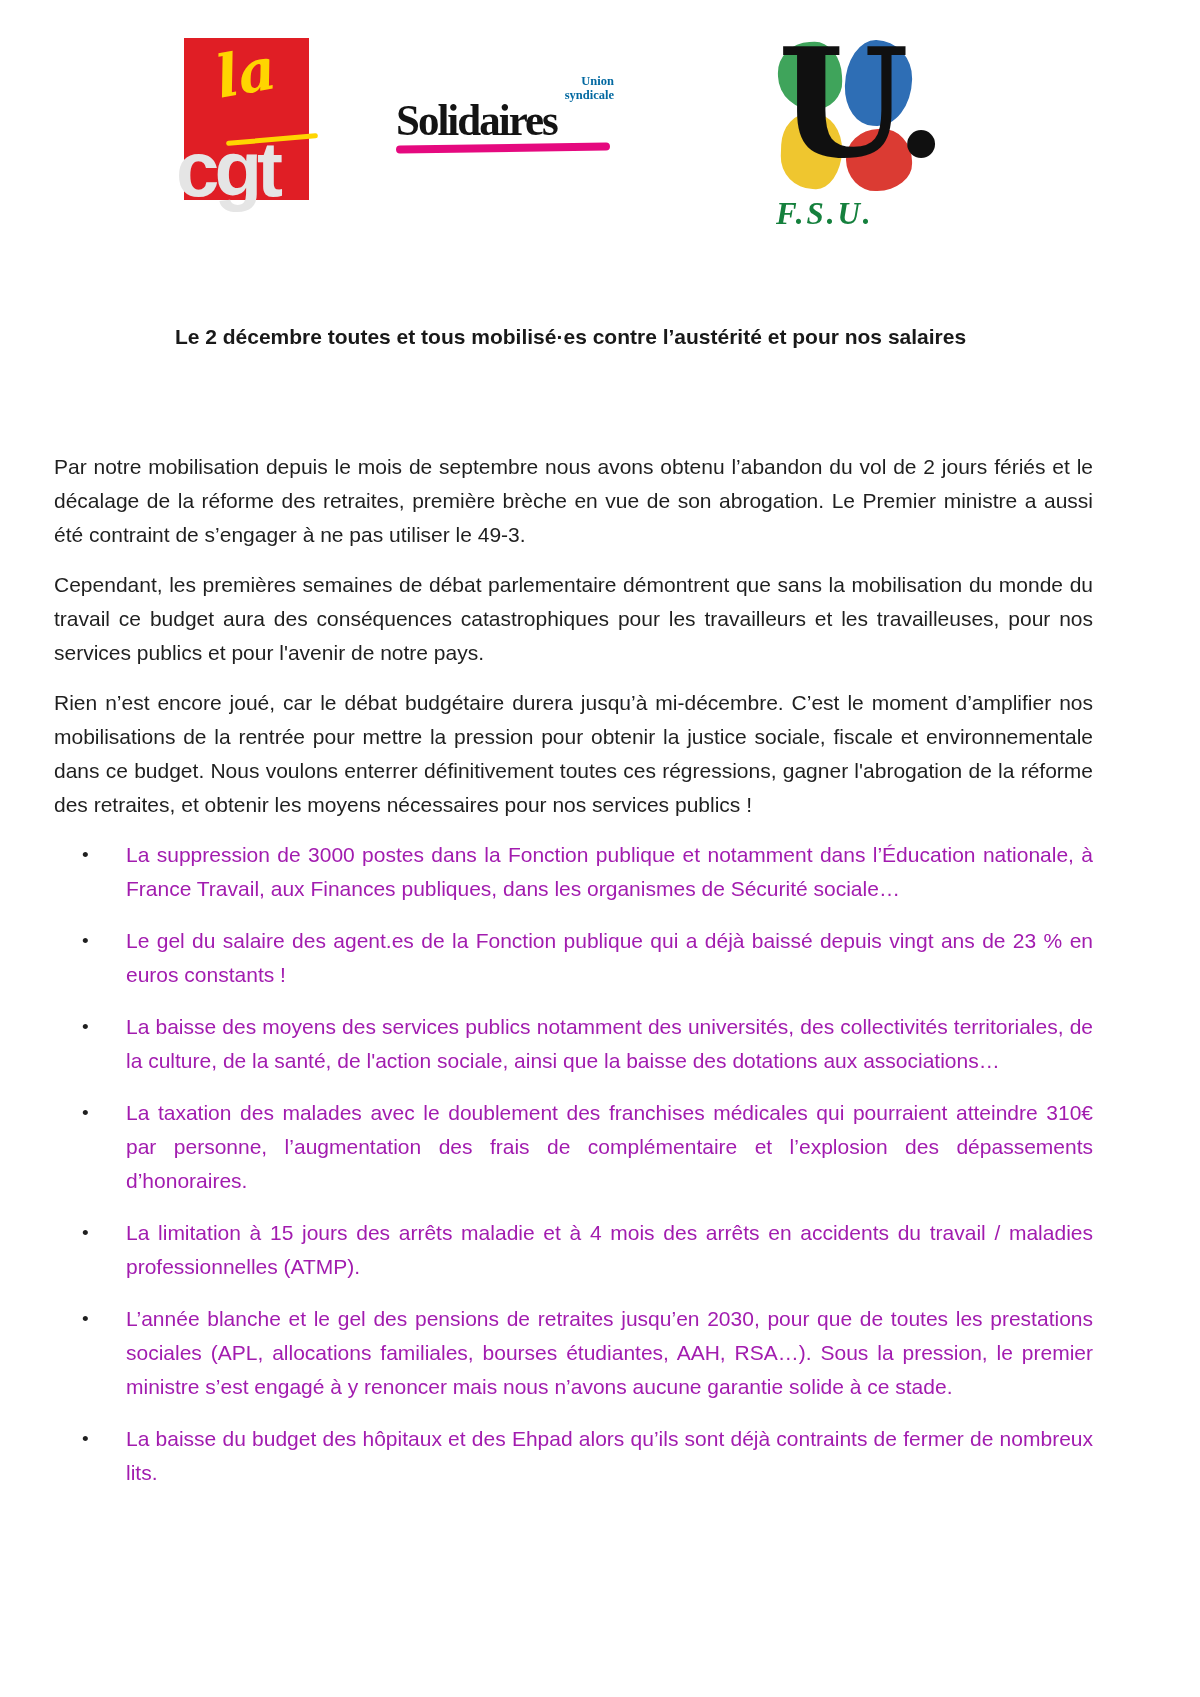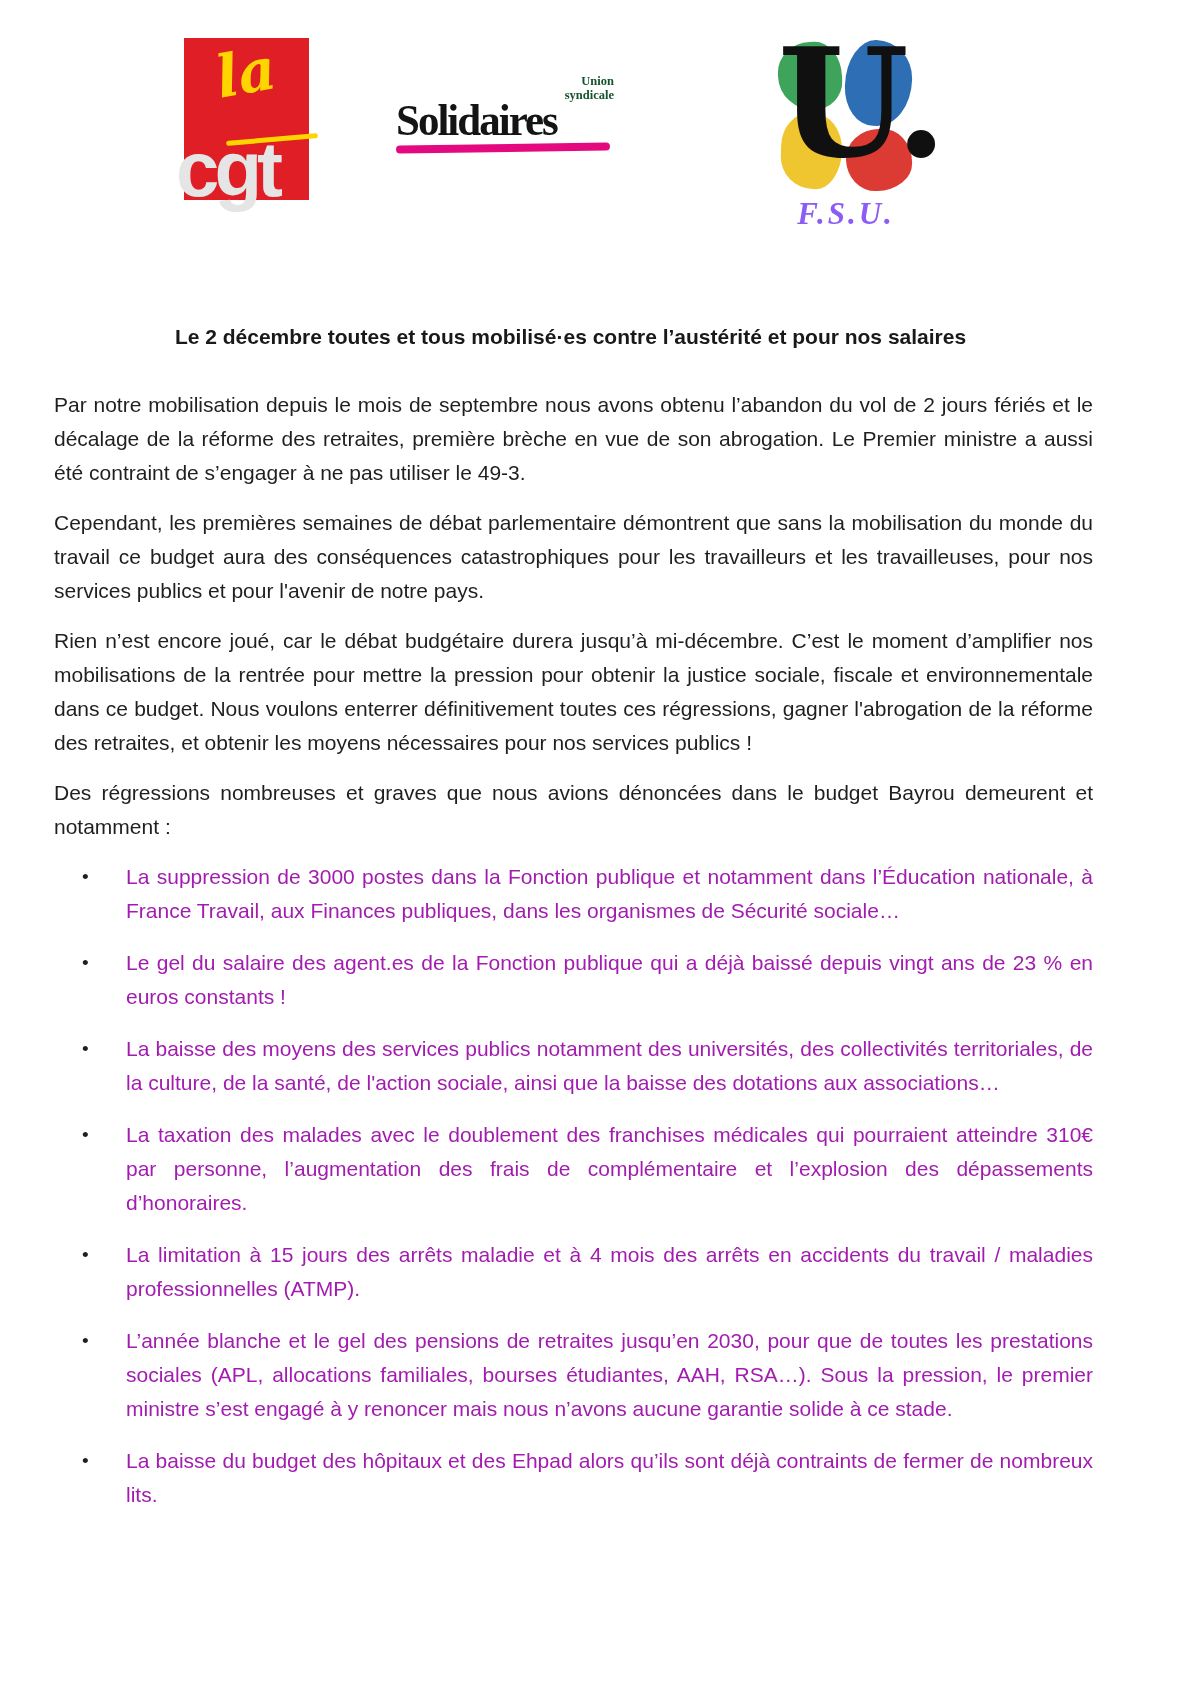--- a/index.html
+++ b/index.html
@@ -22,21 +22,21 @@
     font-size:58px;line-height:1;color:var(--cgt-yellow);transform:rotate(-10deg);}
   .cgt-swash{position:absolute;top:99px;left:42px;width:92px;height:5px;
     background:var(--cgt-yellow);border-radius:3px;transform:rotate(-5deg);}
   .cgt-word{position:absolute;bottom:-8px;left:-8px;
     font-family:"Liberation Sans", sans-serif;font-weight:800;
     font-size:78px;line-height:1;letter-spacing:-5px;color:#e5e5e5;}
   
   .solidaires-logo{position:absolute;left:396px;top:76px;width:214px;}
   .solidaires-union{position:absolute;top:-2px;right:-4px;text-align:right;
     font-family:"Liberation Serif", serif;font-weight:bold;
-    font-size:12.5px;line-height:1.15;color:#14532d;}
+    font-size:12.5px;line-height:1.15;color:#0369a1;}
   .solidaires-word{margin-top:22px;
     font-family:"Liberation Serif", serif;font-weight:900;
     font-size:43px;line-height:1;letter-spacing:-2px;color:#141414;
     transform:scaleY(1.04);white-space:nowrap;}
   .solidaires-underline{margin-top:3px;height:8px;width:100%;
     background:var(--solidaires-pink);border-radius:5px;transform:rotate(-0.8deg);}
   
   .fsu-logo{position:absolute;left:776px;top:40px;width:140px;}
   .fsu-blobs{position:relative;width:136px;height:150px;margin:0 auto;}
   .fsu-block{position:absolute;}
@@ -44,26 +44,26 @@
     border-radius:55% 45% 48% 60% / 48% 56% 44% 55%;transform:rotate(-2deg);}
   .fsu-block.blue{left:67px;top:0;width:67px;height:86px;background:var(--fsu-blue);
     border-radius:46% 56% 52% 44% / 55% 45% 56% 46%;transform:rotate(1.5deg);}
   .fsu-block.yellow{left:3px;top:73px;width:61px;height:76px;background:var(--fsu-yellow);
     border-radius:50% 52% 44% 58% / 46% 52% 55% 45%;transform:rotate(2deg);}
   .fsu-block.red{left:68px;top:89px;width:66px;height:62px;background:var(--fsu-red);
     border-radius:52% 46% 56% 46% / 50% 55% 45% 54%;transform:rotate(-1.5deg);}
   .fsu-u{position:absolute;left:0;right:0;top:-12px;text-align:center;
     font-family:"DejaVu Serif", serif;font-weight:bold;
     font-size:150px;line-height:1;color:#101010;}
-  .fsu-word{margin-top:6px;text-align:center;
+  .fsu-word{margin-top:6px;text-align:left;
     font-family:"Liberation Serif", serif;font-weight:bold;font-style:italic;
-    font-size:31px;letter-spacing:3px;color:#8b5cf6;white-space:nowrap;}
+    font-size:31px;letter-spacing:3px;color:#15803d;white-space:nowrap;}
   
   .content{padding:0 107px 0 48px;}
-  .doc-title{margin:22px 0 36px 0;text-align:center;
+  .doc-title{margin:22px 0 98px 0;text-align:center;
     font-weight:bold;font-size:21px;line-height:30px;color:#191919;}
   .para{margin:0 0 16px 6px;text-align:justify;
     font-size:21px;line-height:34px;color:#1f1f1f;}
   .bullet-list{list-style:none;margin:14px 0 0 0;padding:0;}
   .bullet-item{display:flex;margin:0 0 18px 0;}
   .bullet-marker{flex:0 0 78px;width:78px;box-sizing:border-box;
     padding-left:34px;font-size:19px;line-height:34px;color:#1f1f1f;}
   .bullet-text{flex:1;text-align:justify;font-size:21px;line-height:34px;color:#a21caf;}
 </style>
 </head>
@@ -101,21 +101,20 @@
 
   </div>
 
   <div class="content">
 
     <div class="doc-title">Le 2 décembre toutes et tous mobilisé·es contre l’austérité et pour nos salaires</div>
 
     <p class="para">Par notre mobilisation depuis le mois de septembre nous avons obtenu l’abandon du vol de 2 jours fériés et le décalage de la réforme des retraites, première brèche en vue de son abrogation. Le Premier ministre a aussi été contraint de s’engager à ne pas utiliser le 49-3.</p>
     <p class="para">Cependant, les premières semaines de débat parlementaire démontrent que sans la mobilisation du monde du travail ce budget aura des conséquences catastrophiques pour les travailleurs et les travailleuses, pour nos services publics et pour l'avenir de notre pays.</p>
     <p class="para">Rien n’est encore joué, car le débat budgétaire durera jusqu’à mi-décembre. C’est le moment d’amplifier nos mobilisations de la rentrée pour mettre la pression pour obtenir la justice sociale, fiscale et environnementale dans ce budget. Nous voulons enterrer définitivement toutes ces régressions, gagner l'abrogation de la réforme des retraites, et obtenir les moyens nécessaires pour nos services publics !</p>
-    <p class="para">Des régressions nombreuses et graves que nous avions dénoncées dans le budget Bayrou demeurent et notamment :</p>
 
     <ul class="bullet-list">
       <li class="bullet-item">
         <span class="bullet-marker">•</span>
         <span class="bullet-text">La suppression de 3000 postes dans la Fonction publique et notamment dans l’Éducation nationale, à France Travail, aux Finances publiques, dans les organismes de Sécurité sociale…</span>
       </li>
       <li class="bullet-item">
         <span class="bullet-marker">•</span>
         <span class="bullet-text">Le gel du salaire des agent.es de la Fonction publique qui a déjà baissé depuis vingt ans de 23 % en euros constants !</span>
       </li>

